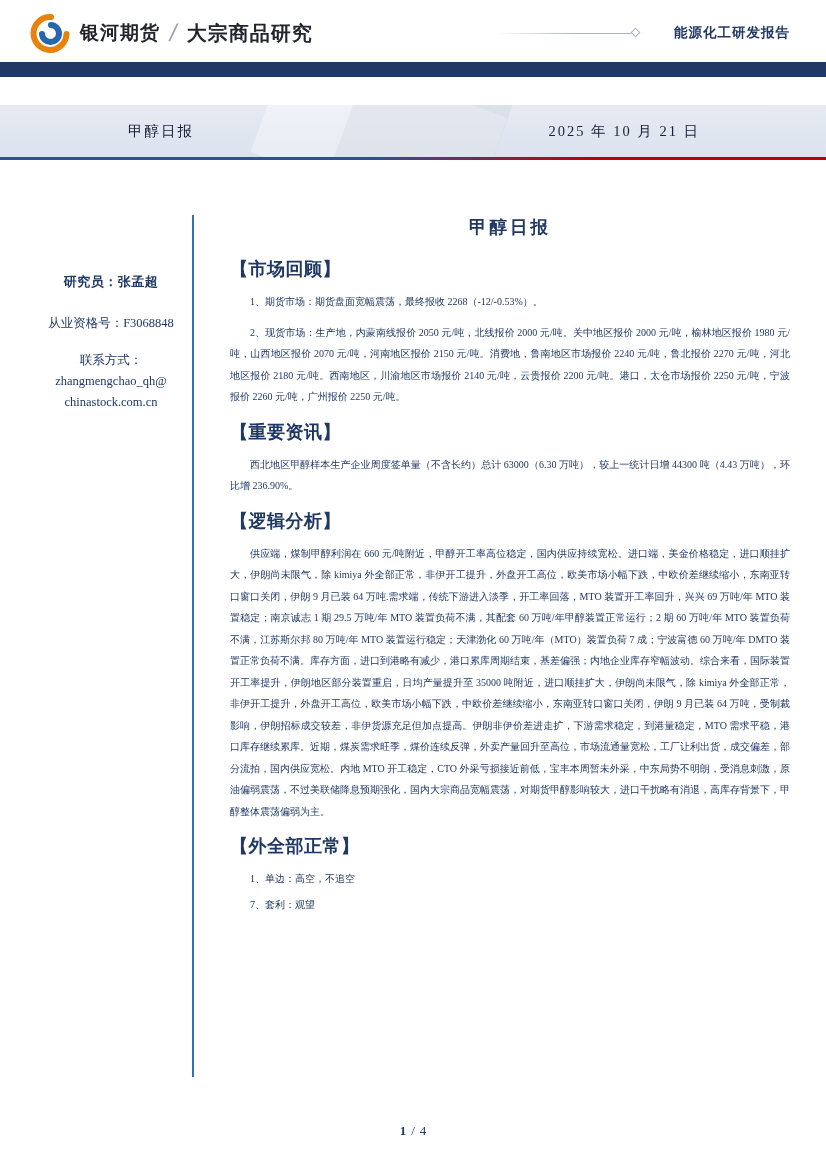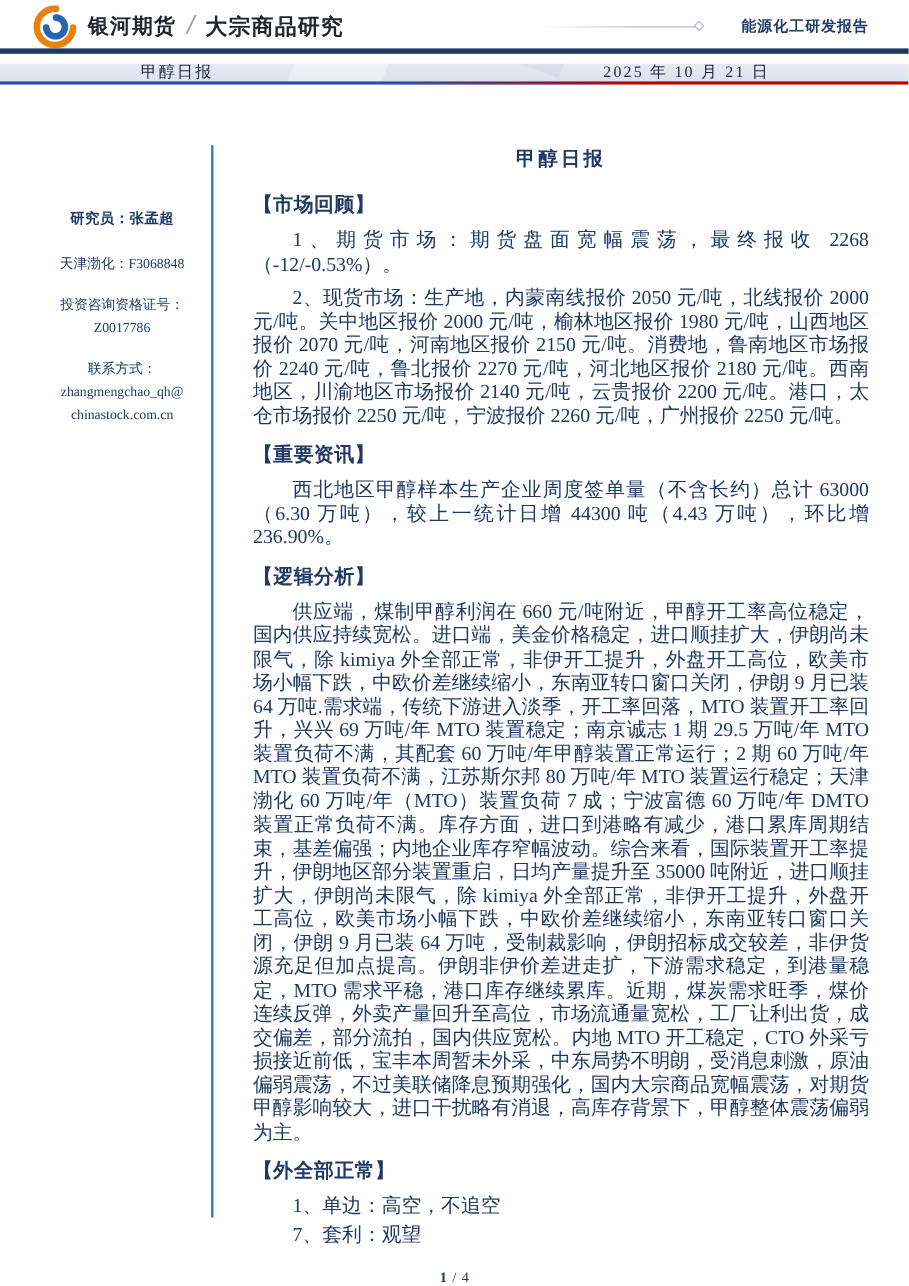--- a/index.html
+++ b/index.html
@@ -47,21 +47,21 @@
   aside { width:150px; flex:0 0 auto; padding-top:58px; text-align:center; font-size:12.5px; color:#1f3864; }
   .sb-researcher { font-weight:bold; font-size:13px; margin-bottom:22px; letter-spacing:0.5px; }
   .sb-item { line-height:21px; margin-bottom:16px; }
   .sb-group { line-height:21px; margin-bottom:16px; }
 
   .v-divider { width:2px; background:#2e74b5; margin:0 0 30px 6px; flex:0 0 auto; }
 
   main { flex:1; padding-left:36px; }
   .doc-title { text-align:center; font-size:17.5px; font-weight:bold; letter-spacing:3px; color:#1f3864; margin-bottom:18px; }
   .sec-heading { font-size:18px; font-weight:bold; color:#1f3864; margin:12px 0 10px 0; letter-spacing:0.5px; }
-  .para { font-size:18px; line-height:21.5px; text-align:justify; text-indent:2em; color:#1f3864; margin-bottom:9px; }
+  .para { font-size:10px; line-height:21.5px; text-align:justify; text-indent:2em; color:#1f3864; margin-bottom:9px; }
   .para.tight { margin-bottom:4px; }
 
   
   .footer { height:62px; display:flex; justify-content:center; align-items:flex-start; padding-top:16px; font-size:13px; color:#1f3864; }
   .footer .pg { font-weight:bold; }
   .footer .sep { margin:0 5px; color:#1f3864; }
 </style>
 </head>
 <body>
 
@@ -91,25 +91,21 @@
   <div class="banner">
     <span class="banner-title">甲醇日报</span>
     <span class="banner-date">2025 年 10 月 21 日</span>
     <div class="banner-line"></div>
   </div>
 
   <div class="content">
 
     <aside>
       <div class="sb-researcher">研究员：张孟超</div>
-      <div class="sb-item">天津渤化：F3068848</div>
-      <div class="sb-group">
-        <div>投资咨询资格证号：</div>
-        <div>Z0017786</div>
-      </div>
+      <div class="sb-item">从业资格号：F3068848</div>
       <div class="sb-group">
         <div>联系方式：</div>
         <div>zhangmengchao_qh@</div>
         <div>chinastock.com.cn</div>
       </div>
     </aside>
 
     <div class="v-divider"></div>
 
     <main>

